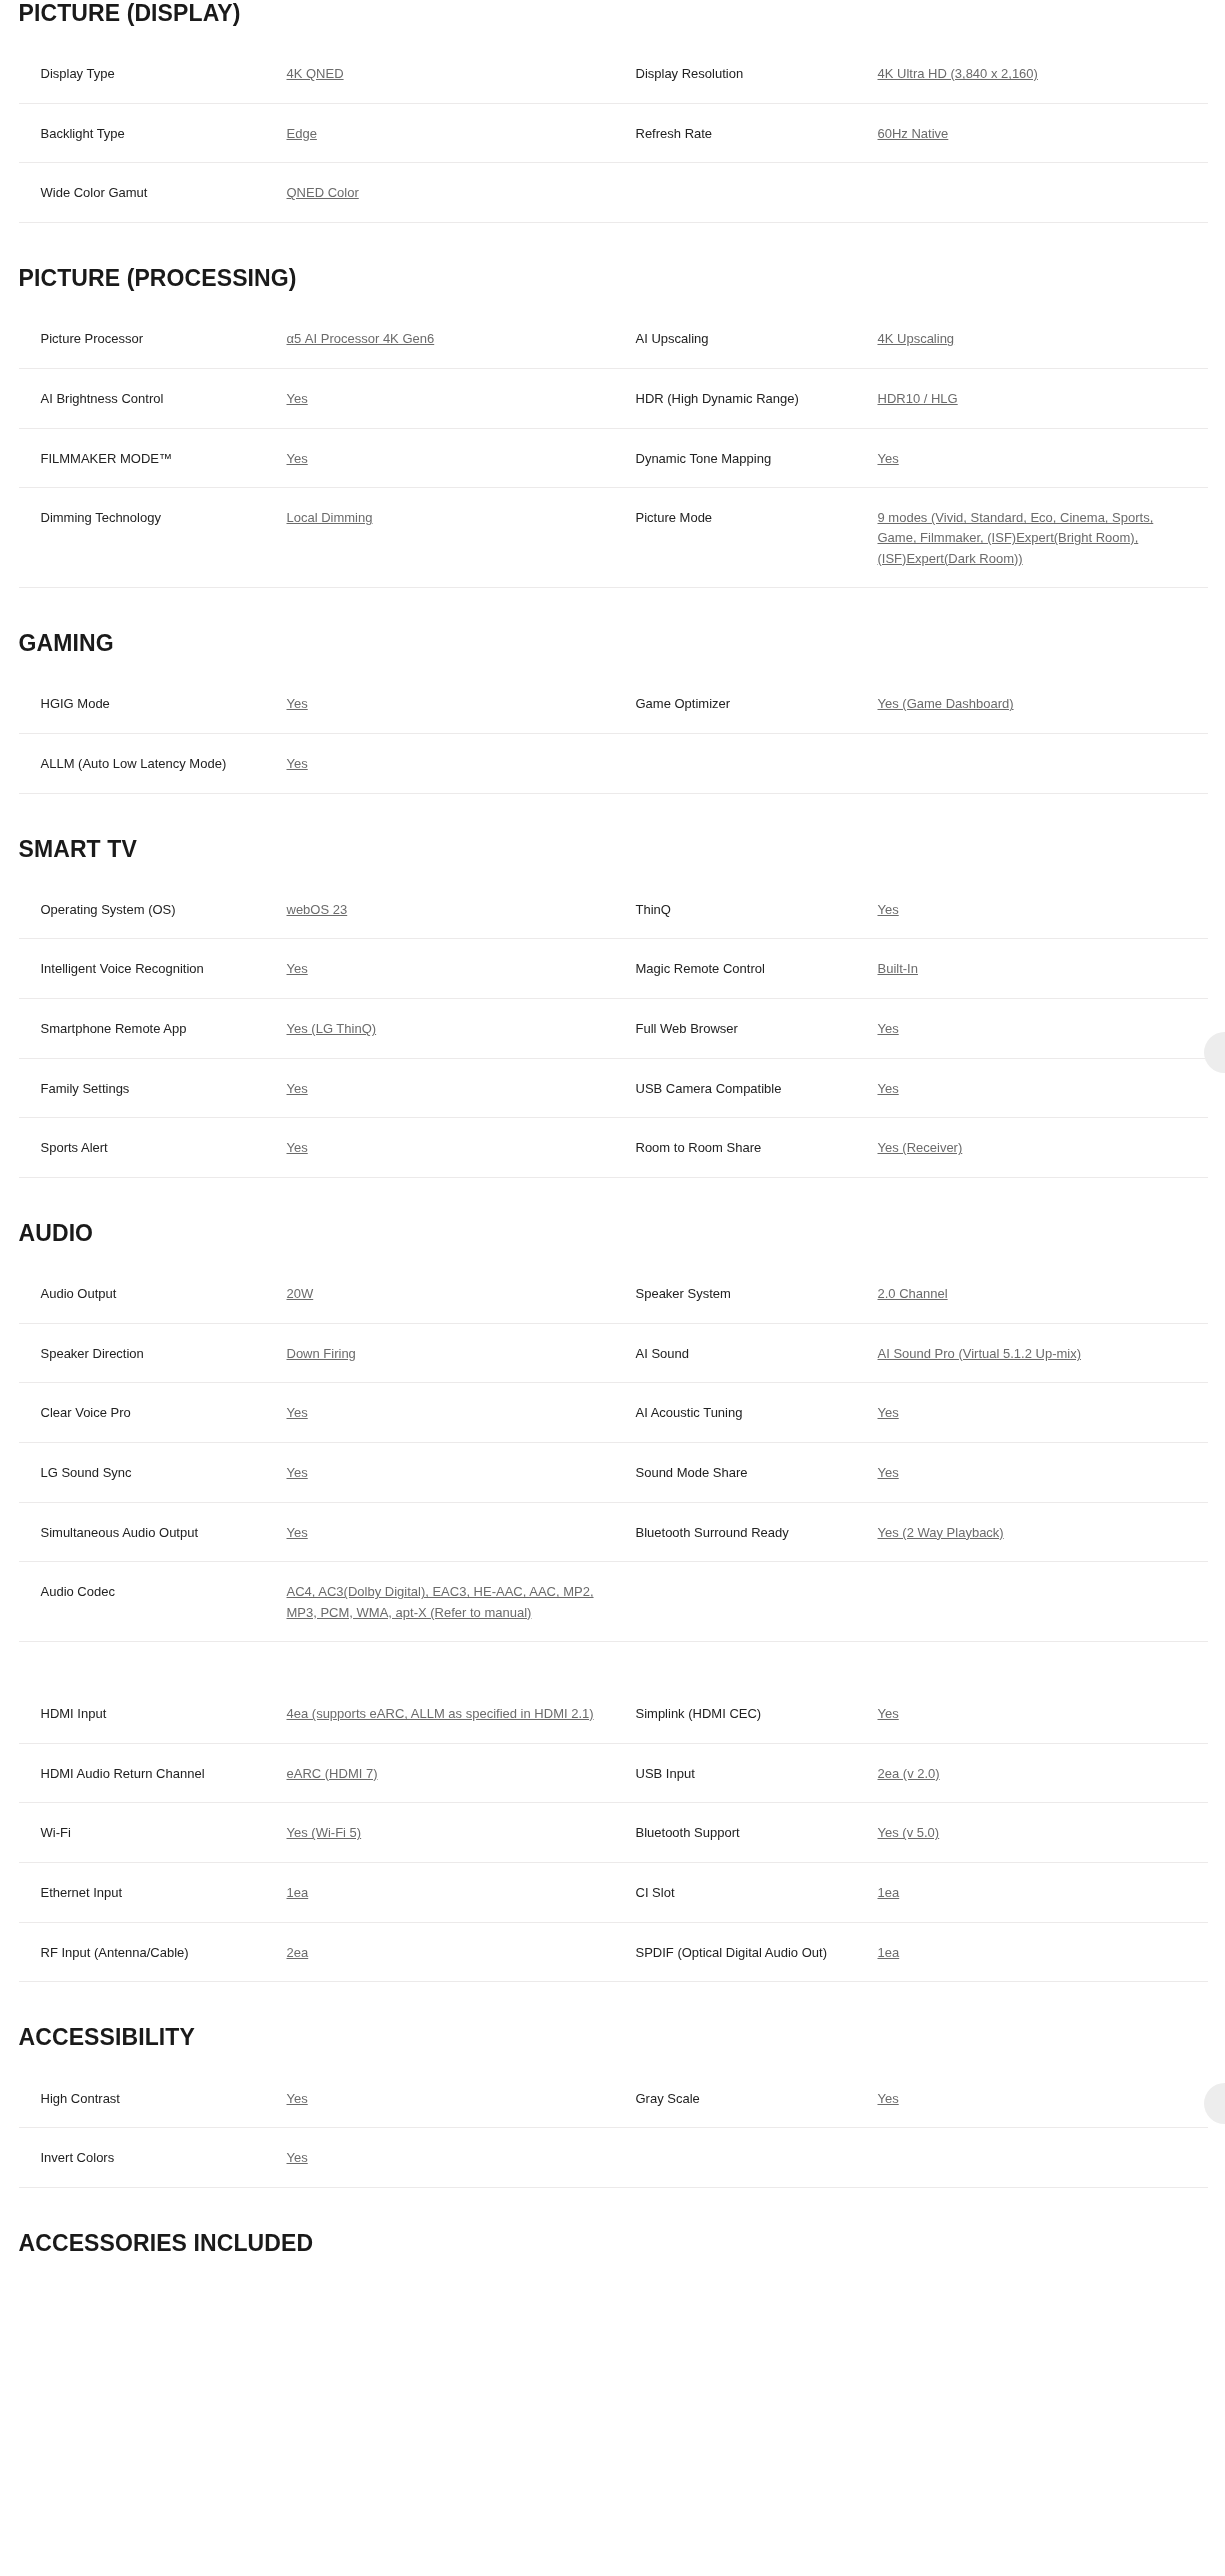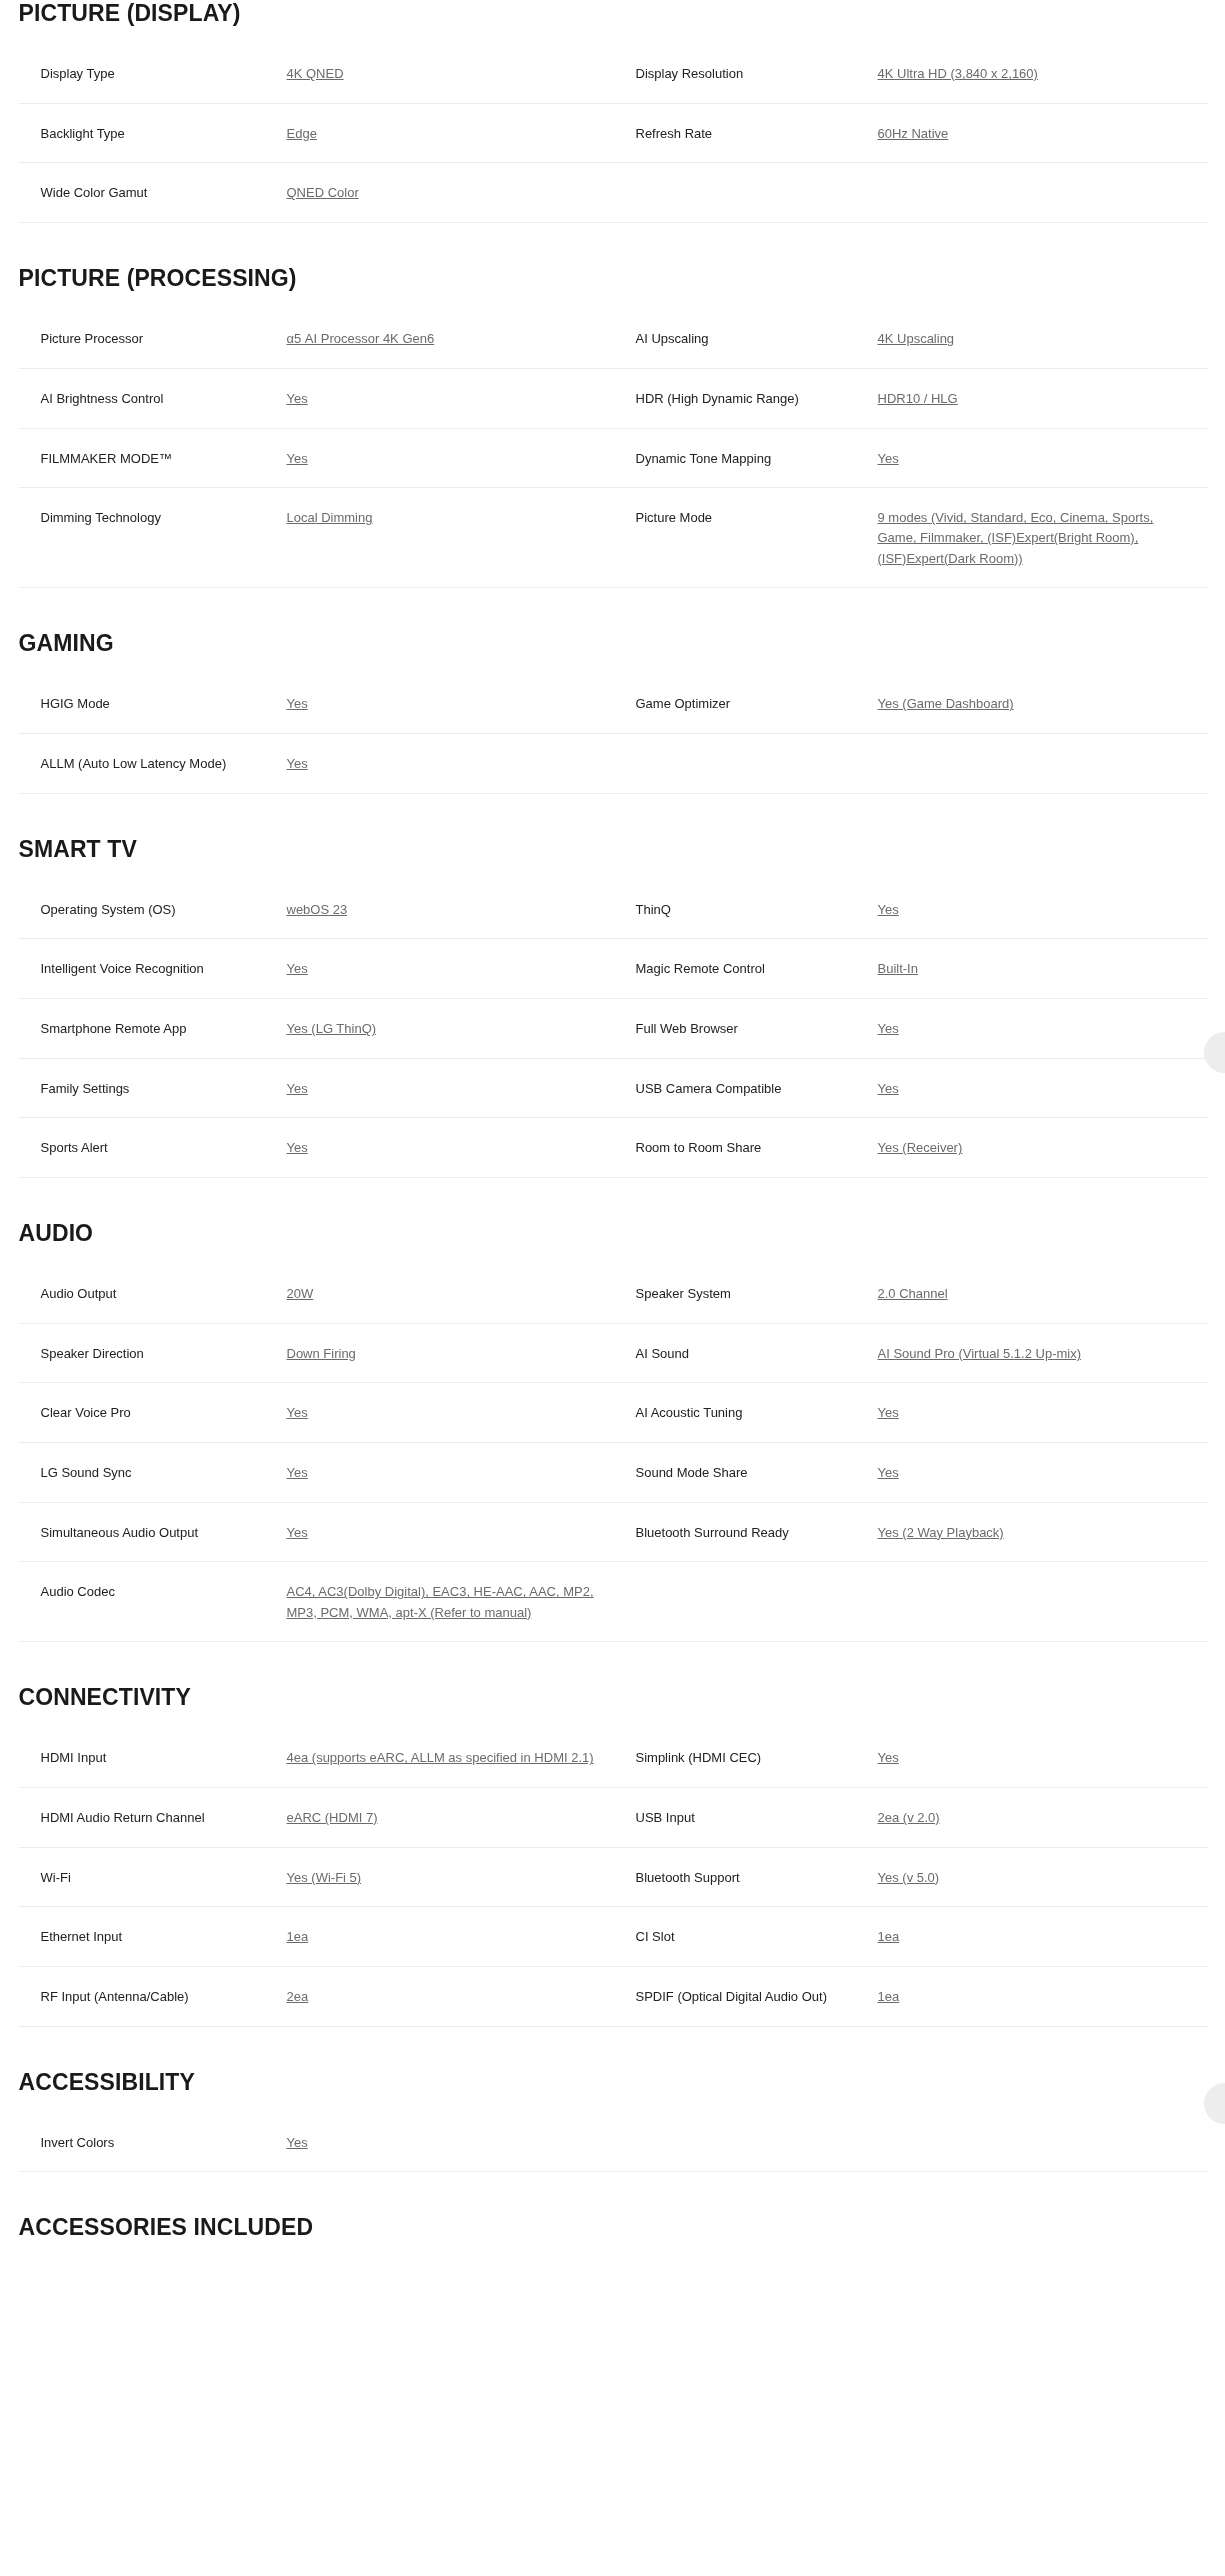--- a/index.html
+++ b/index.html
@@ -260,21 +260,20 @@
             <tr>
               <td class="k">Audio Codec</td>
               <td class="v">AC4, AC3(Dolby Digital), EAC3, HE-AAC, AAC, MP2, MP3, PCM, WMA, apt-X (Refer to manual)</td>
               <td class="k"></td>
               <td class="v"></td>
             </tr>
           </tbody>
         </table>
       </section>
       <section class="spec-section">
-        <h2 class="section-title">CONNECTIVITY</h2>
         <table class="spec-table">
           <colgroup>
             <col class="col-k1">
             <col class="col-v1">
             <col class="col-k2">
             <col class="col-v2">
           </colgroup>
           <tbody>
             <tr>
               <td class="k">HDMI Input</td>
@@ -312,20 +311,26 @@
       <section class="spec-section">
         <h2 class="section-title">ACCESSIBILITY</h2>
         <table class="spec-table">
           <colgroup>
             <col class="col-k1">
             <col class="col-v1">
             <col class="col-k2">
             <col class="col-v2">
           </colgroup>
           <tbody>
+            <tr>
+              <td class="k">High Contrast</td>
+              <td class="v">Yes</td>
+              <td class="k">Gray Scale</td>
+              <td class="v">Yes</td>
+            </tr>
             <tr>
               <td class="k">Invert Colors</td>
               <td class="v">Yes</td>
               <td class="k"></td>
               <td class="v"></td>
             </tr>
           </tbody>
         </table>
       </section>
       <section class="spec-section">

